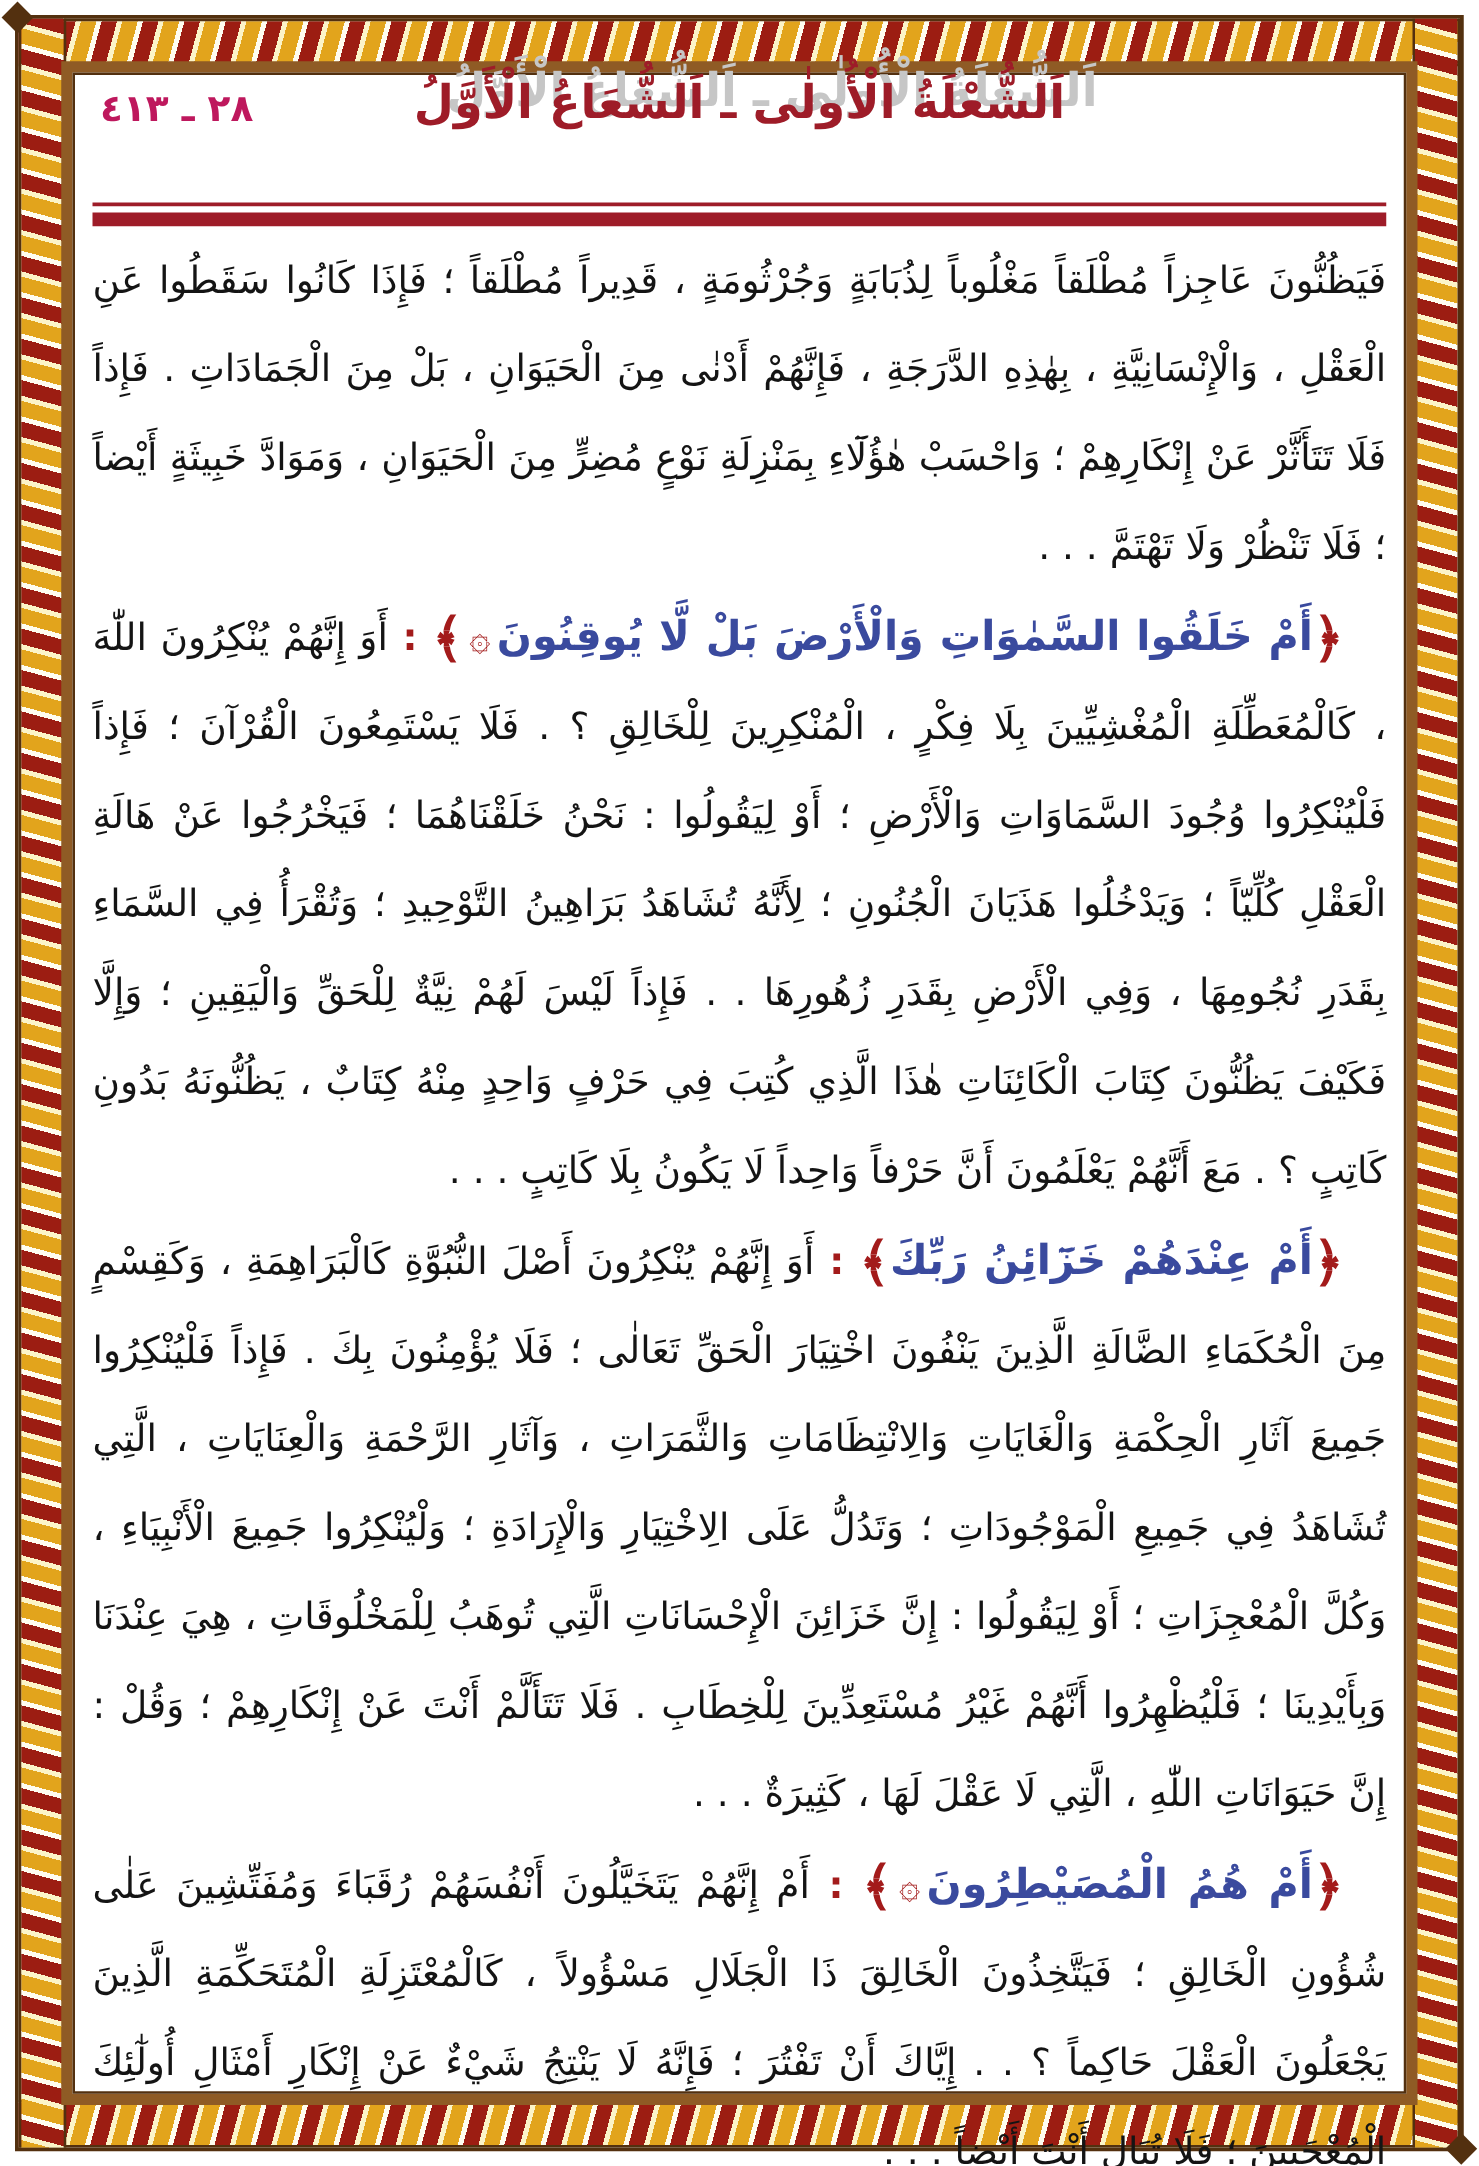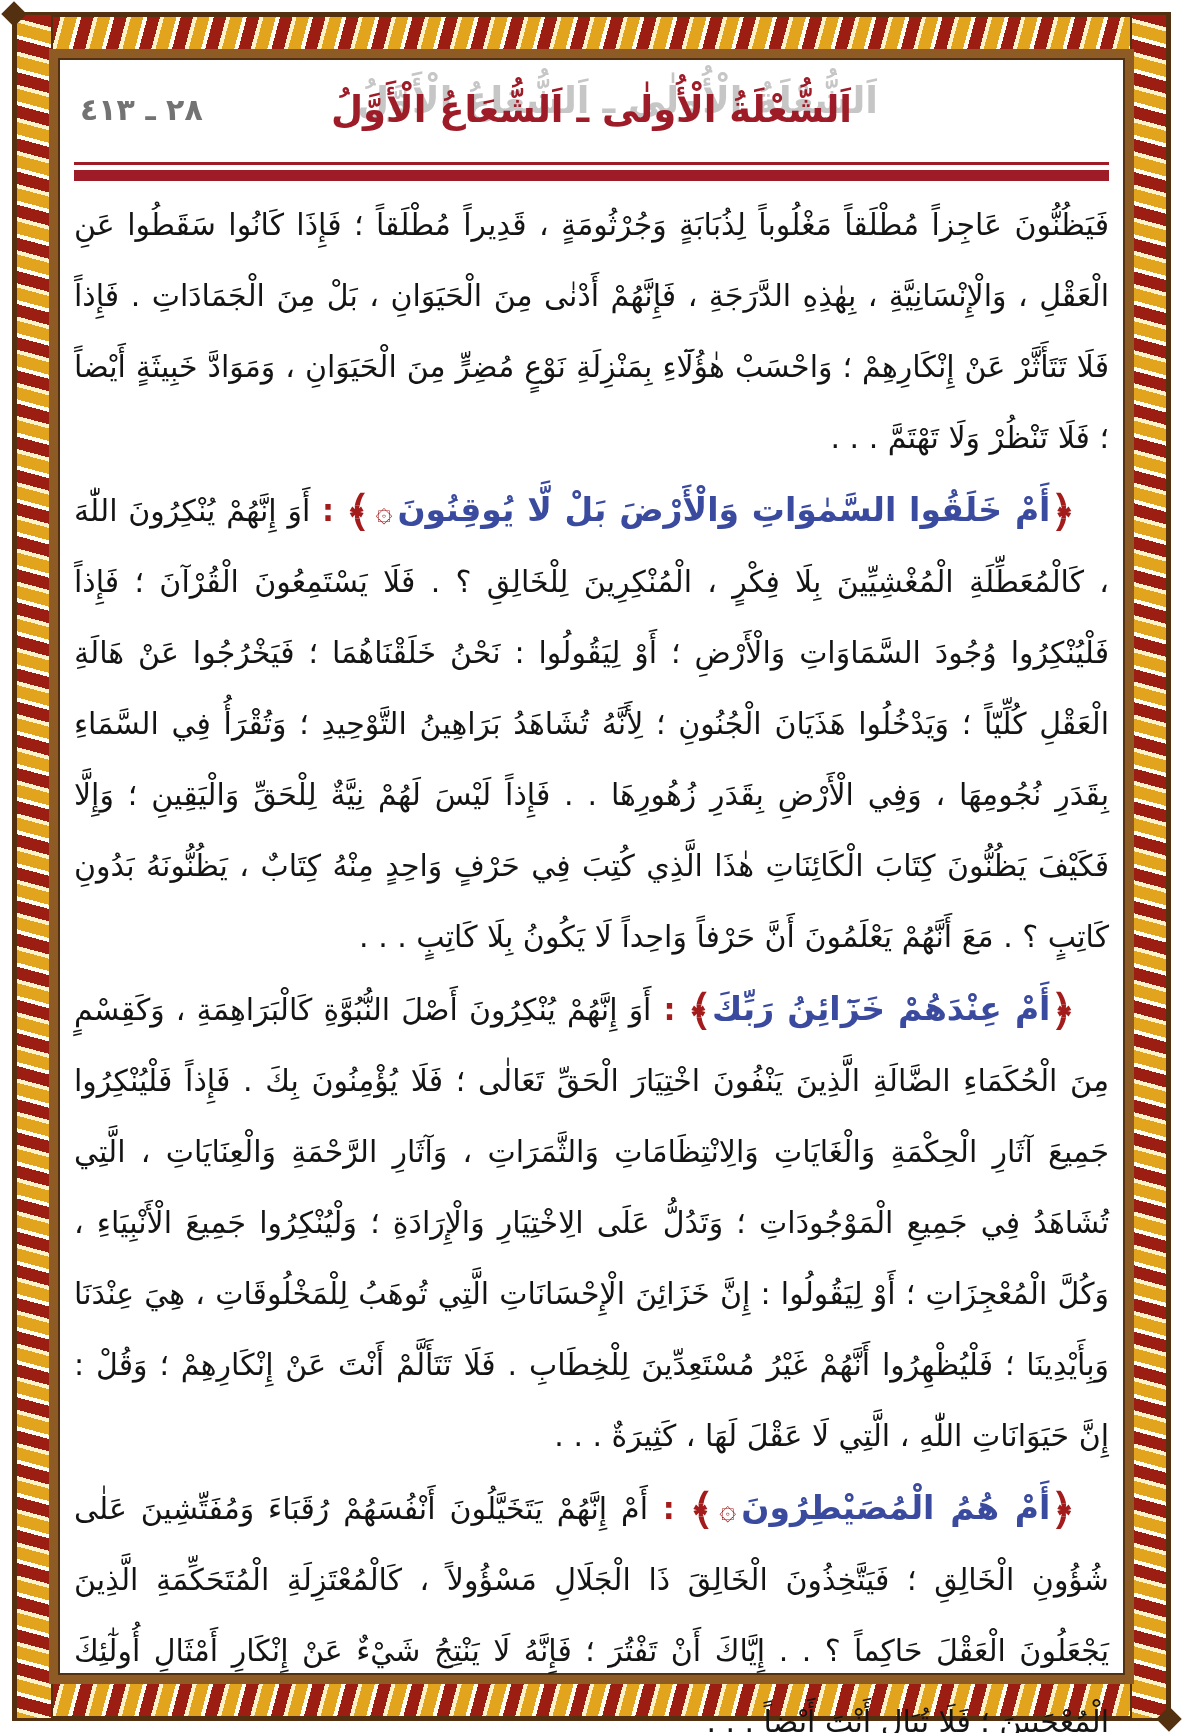--- a/index.html
+++ b/index.html
@@ -31,25 +31,25 @@
   .band{position:absolute;inset:49px;border:9px solid #8F5B25;}
   .band-line{position:absolute;inset:58px;border:2px solid #53300F;}
   .tip{position:absolute;width:18px;height:18px;background:#53300F;transform:rotate(45deg);}
   .tip-tl{top:5px;left:5px;}
   .tip-br{bottom:5px;right:5px;}
 
   
   .content{position:absolute;top:60px;left:74px;right:74px;bottom:64px;direction:rtl;}
   .header{position:relative;height:94px;}
   .page-ref{
-    position:absolute;left:6px;top:32px;
-    color:#737373;font-size:30px;font-weight:bold;letter-spacing:2px;white-space:nowrap;
+    position:absolute;left:6px;top:10px;
+    color:#be185d;font-size:30px;font-weight:bold;letter-spacing:2px;white-space:nowrap;
   }
   .title{
-    margin:0;text-align:center;padding-top:28px;
+    margin:0;text-align:center;padding-top:0;
     font-size:37px;font-weight:bold;color:#9E1C28;
     text-shadow:26px -9px 0 #C6C6C6;
     white-space:nowrap;
   }
   .rule{height:5px;border-top:3px solid #9E1C28;border-bottom:11px solid #9E1C28;margin-top:8px;}
 
   .body-text{margin-top:8px;font-size:30px;line-height:71px;text-align:justify;color:#141414;}
   .body-text p{margin:0 0 2px 0;}
   .verse-par{text-indent:34px;}
   .verse{color:#3A4A9E;font-weight:bold;font-size:33px;line-height:1;margin-top:20px;}

